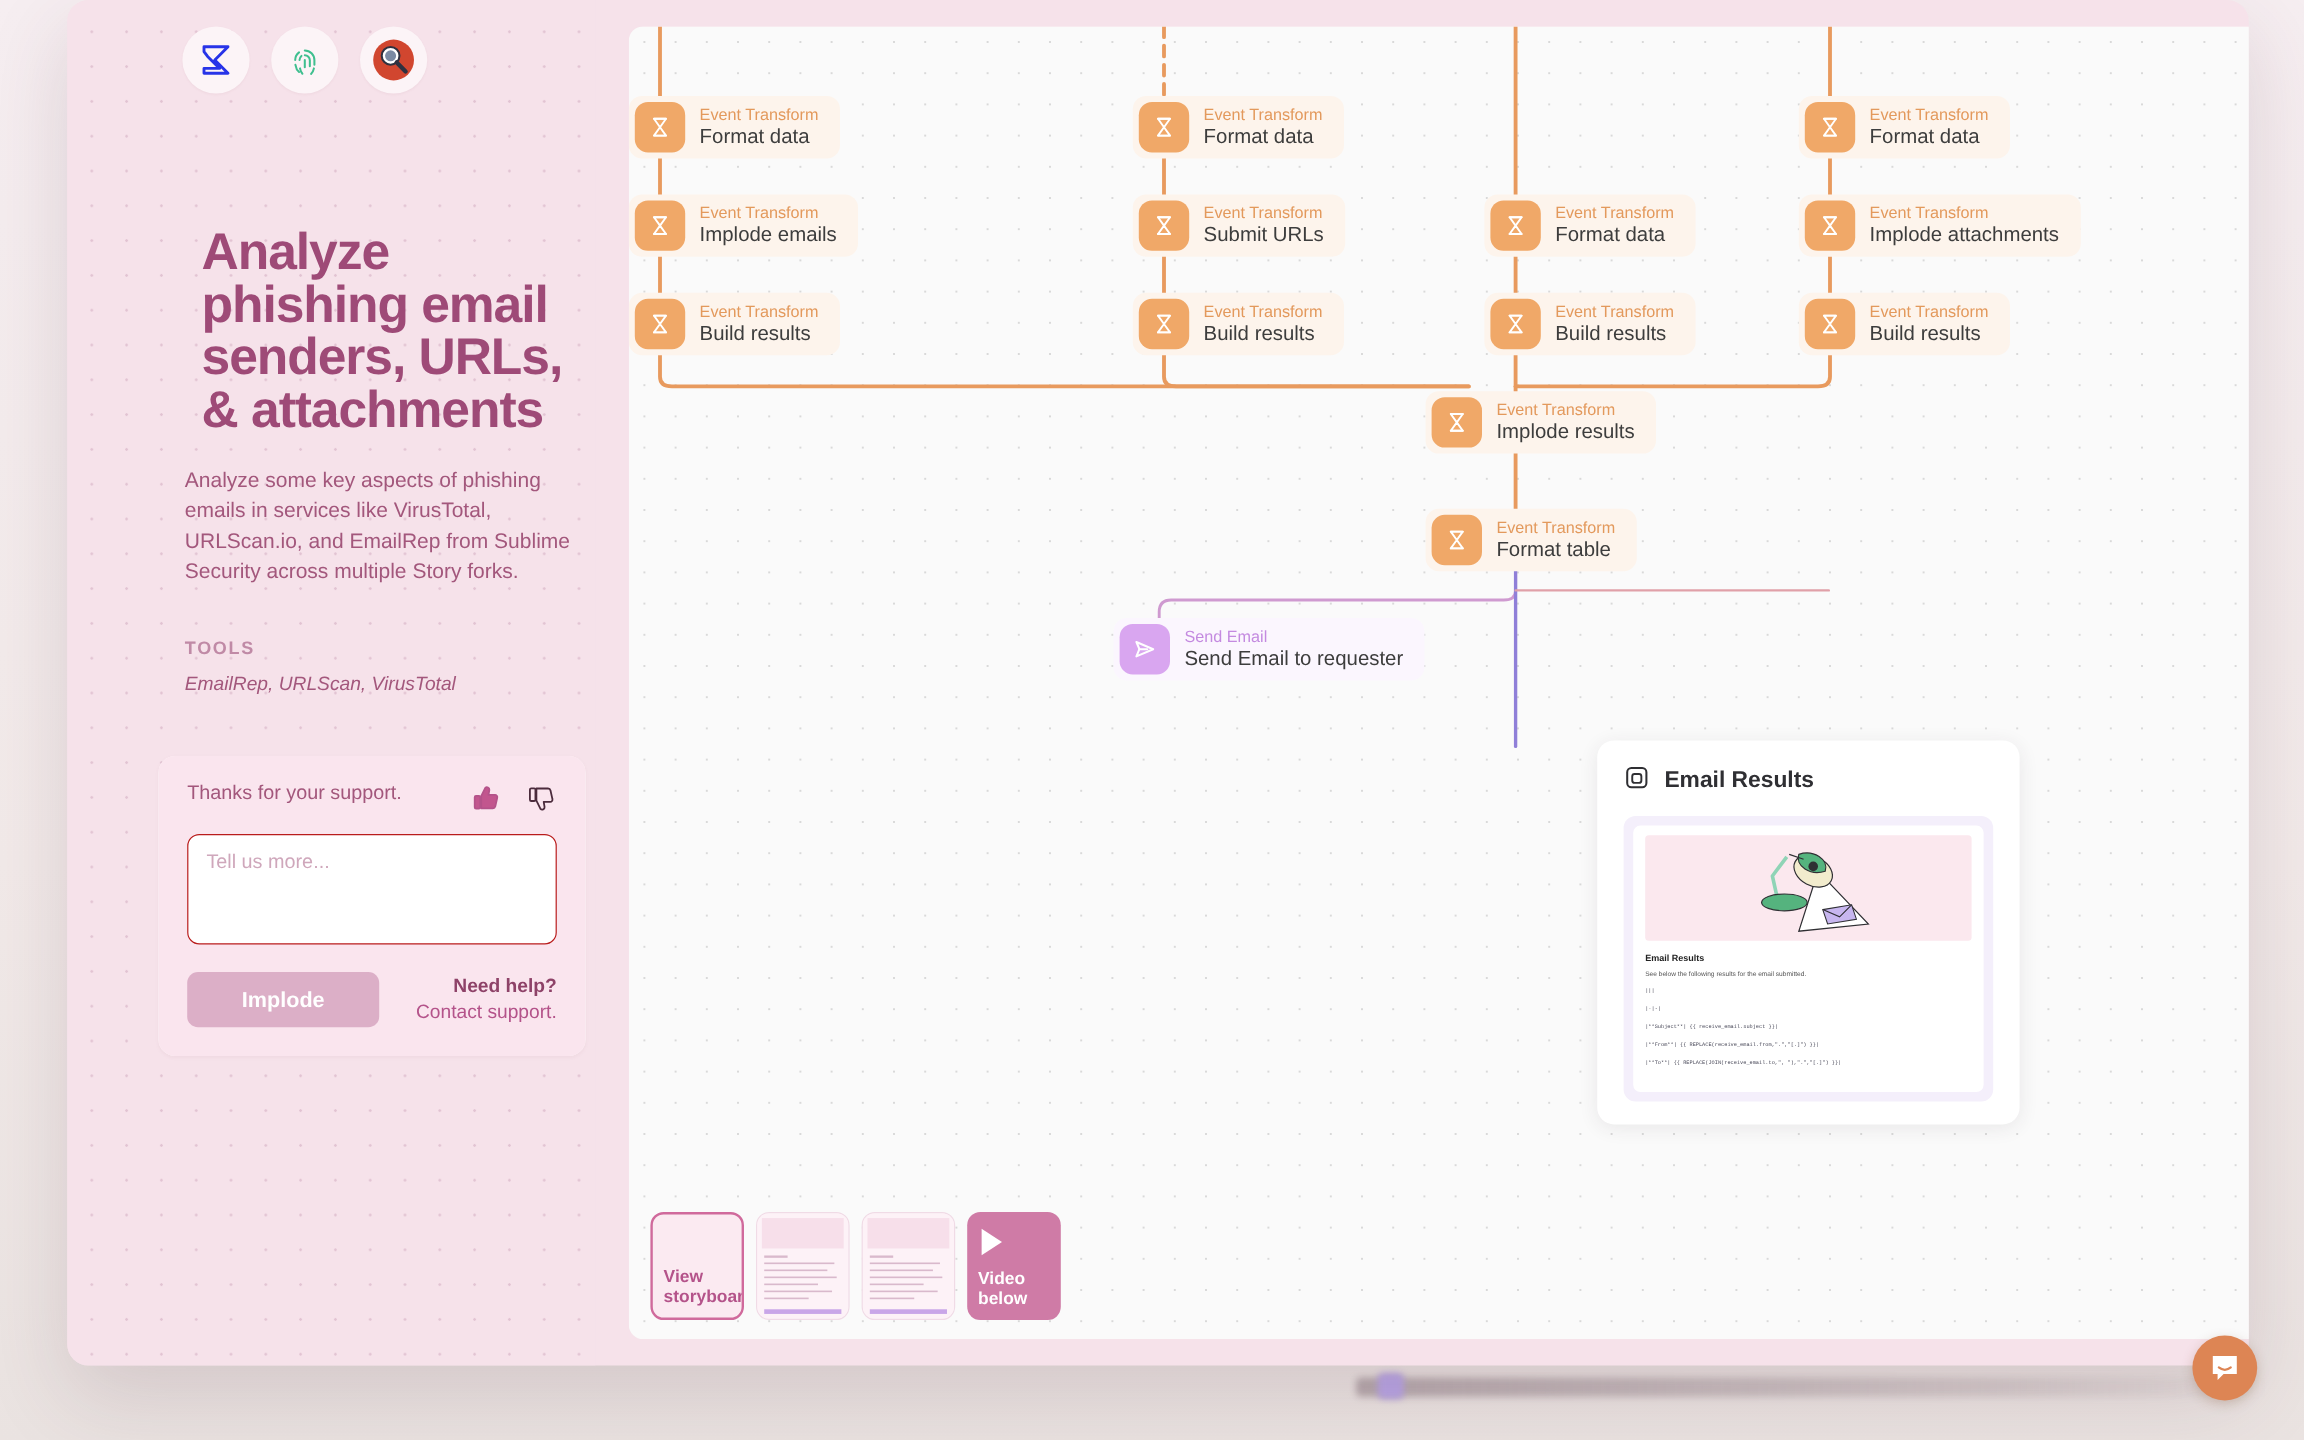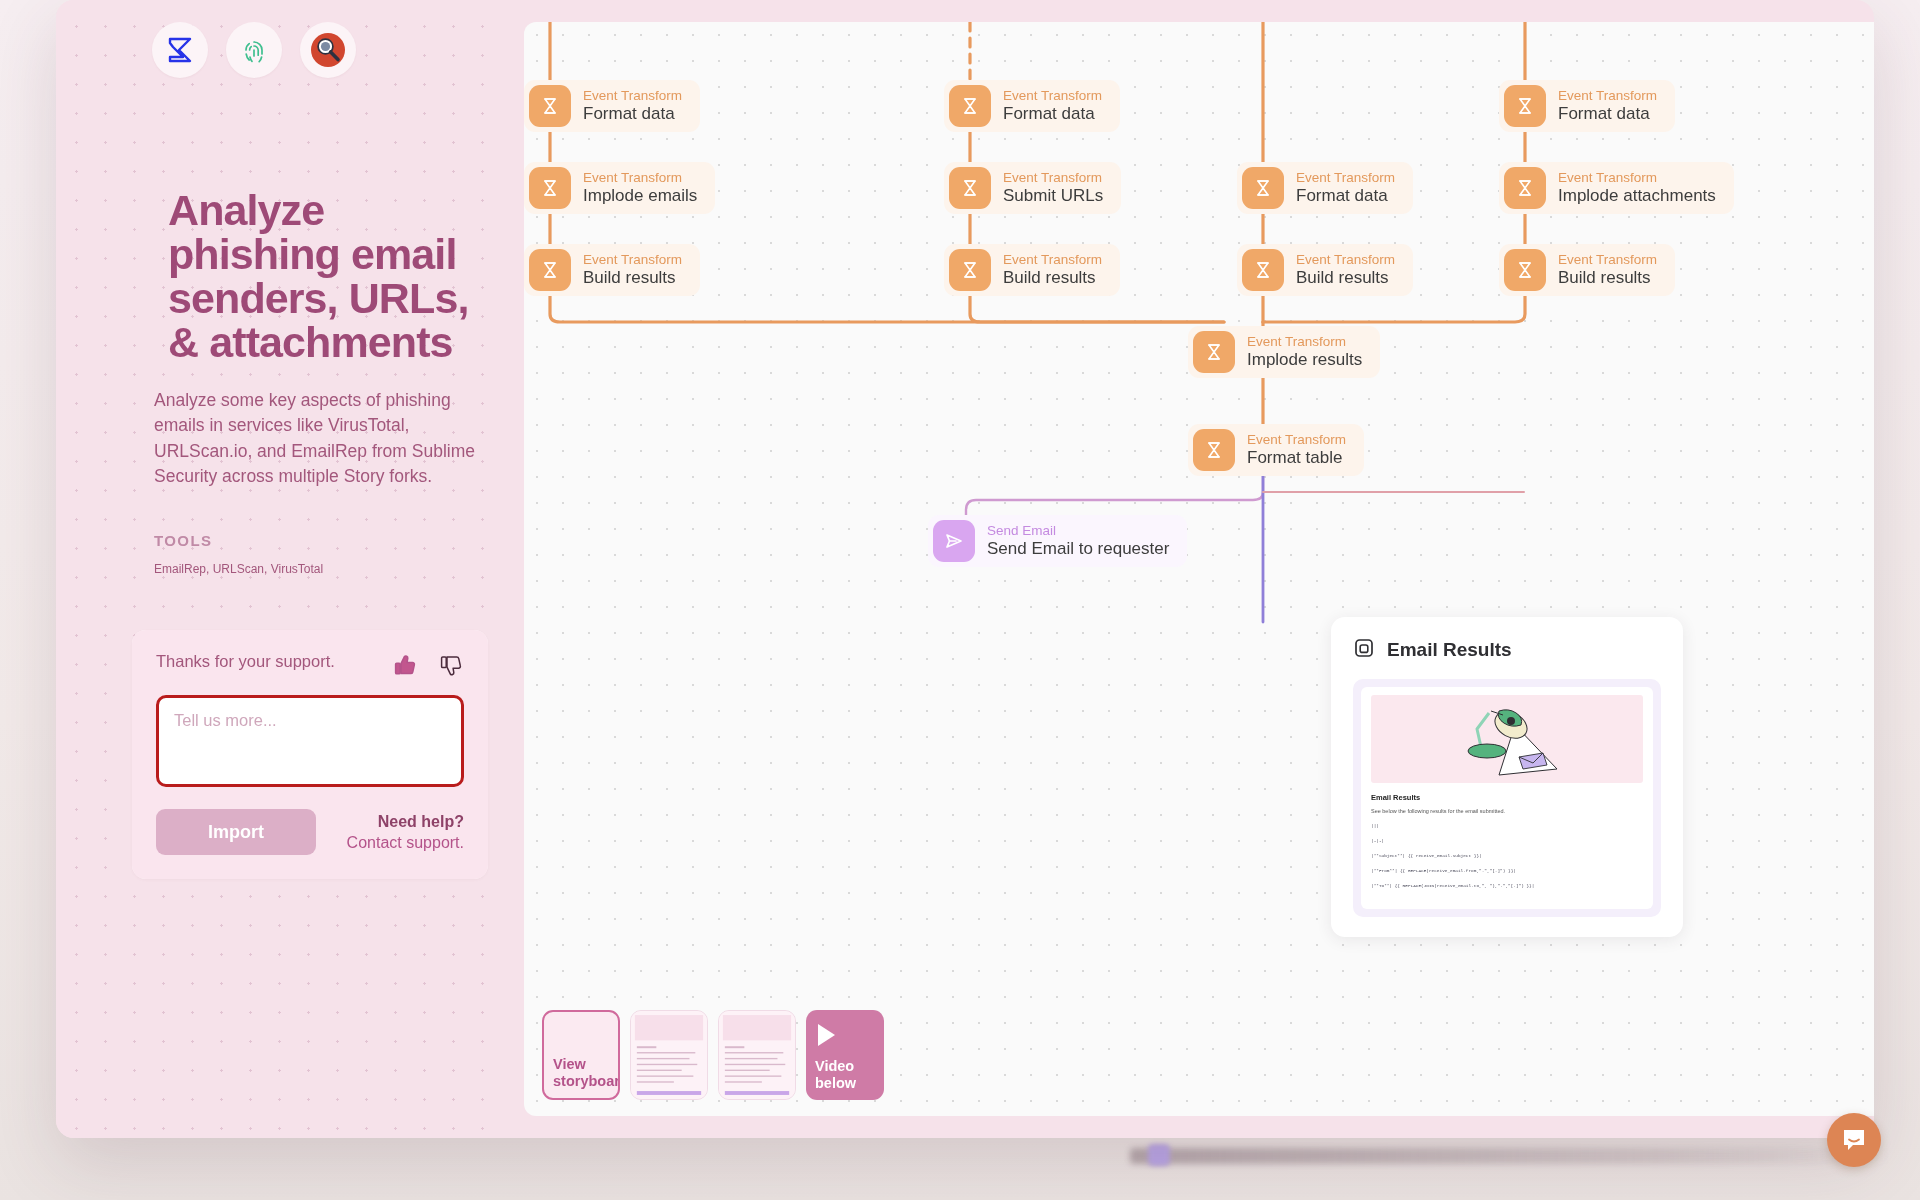--- a/index.html
+++ b/index.html
@@ -69,21 +69,21 @@
     position: absolute; left: 98px; top: 388px; width: 322px;
     font-size: 17.5px; line-height: 25.4px; color: #a3577c;
   }
   .tools-label {
     position: absolute; left: 98px; top: 532px;
     font-size: 15px; letter-spacing: 1.4px; font-weight: 600;
     color: #c08aa6;
   }
   .tools-value {
     position: absolute; left: 98px; top: 562px;
-    font-size: 12px; color: #a3577c;
+    font-size: 16px; color: #a3577c; font-style: italic;
   }
 
   
   .hiw-card {
     position: absolute; left: 76px; top: 630px;
     width: 356px; border-radius: 14px;
     background: #fdf6f8;
     overflow: hidden;
     box-shadow: 0 1px 3px rgba(150,100,120,.06);
   }
@@ -99,21 +99,21 @@
   }
 
   .fb-zone { background: #fae5ee; padding: 20px 24px 24px; }
   .fb-row { display: flex; align-items: flex-start; justify-content: space-between; }
   .fb-text { font-size: 16.5px; line-height: 22px; color: #a3577c; max-width: 180px; }
   .fb-icons { display: flex; gap: 22px; padding-top: 4px; }
   .fb-btn { background: none; border: none; cursor: pointer; padding: 0; line-height: 0; }
 
   .fb-input {
     margin-top: 18px; width: 100%; height: 92px;
-    border: 3px solid #b91c1c; border-radius: 10px;
+    border: 1px solid #b91c1c; border-radius: 10px;
     background: #fff; resize: none;
     padding: 13px 15px; font-size: 16.5px; color: #a3577c;
     font-family: inherit;
   }
   .fb-input::placeholder { color: #cfa7bb; }
 
   .fb-bottom { display: flex; align-items: center; justify-content: space-between; margin-top: 18px; }
   .btn-submit {
     width: 160px; height: 46px; border: none; border-radius: 9px;
     background: #dcafc7; color: #fff; font-size: 18px; font-weight: 600;
@@ -272,21 +272,21 @@
                 <path d="M7 13.2 L10.4 20.1 a2 2 0 0 0 3.4 -1.6 L13.1 14.3 h5.4 a1.9 1.9 0 0 0 1.85 -2.4 l-1.6 -7.2 A2.1 2.1 0 0 0 16.7 3.1 H7 Z" fill="none" stroke="#4b2b3c" stroke-width="1.5" stroke-linejoin="round"></path>
                 <rect x="1.6" y="2.9" width="4.6" height="10.6" rx="1.1" fill="none" stroke="#4b2b3c" stroke-width="1.5"></rect>
               </svg>
             </button>
           </div>
         </div>
 
         <textarea class="fb-input" placeholder="Tell us more..." style=""></textarea>
 
         <div class="fb-bottom">
-          <button class="btn-submit">Import</button>
+          <button class="btn-submit">Implode</button>
           <div class="help-block">
             <div class="help-top">Need help?</div>
             <a href="#" class="help-link">Contact support.</a>
           </div>
         </div>
       </div>
     </div>
   </div>
 
   <div id="canvas">

